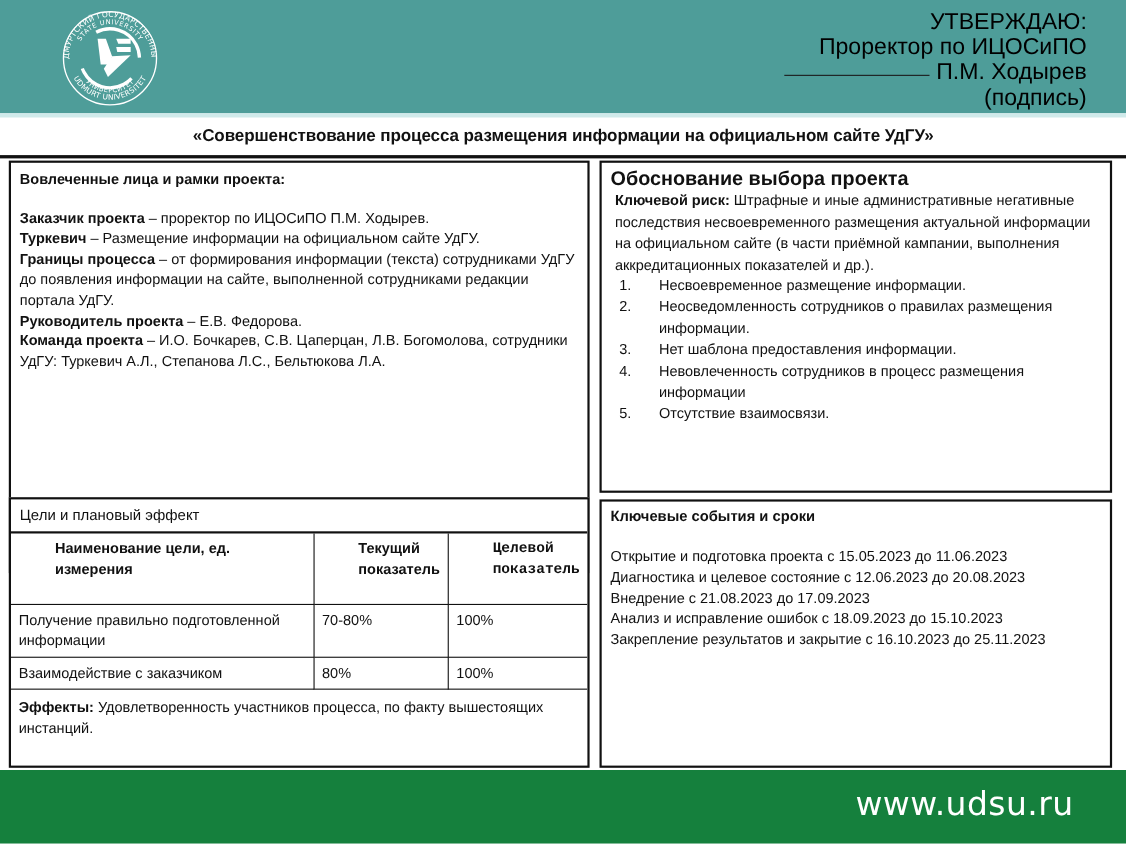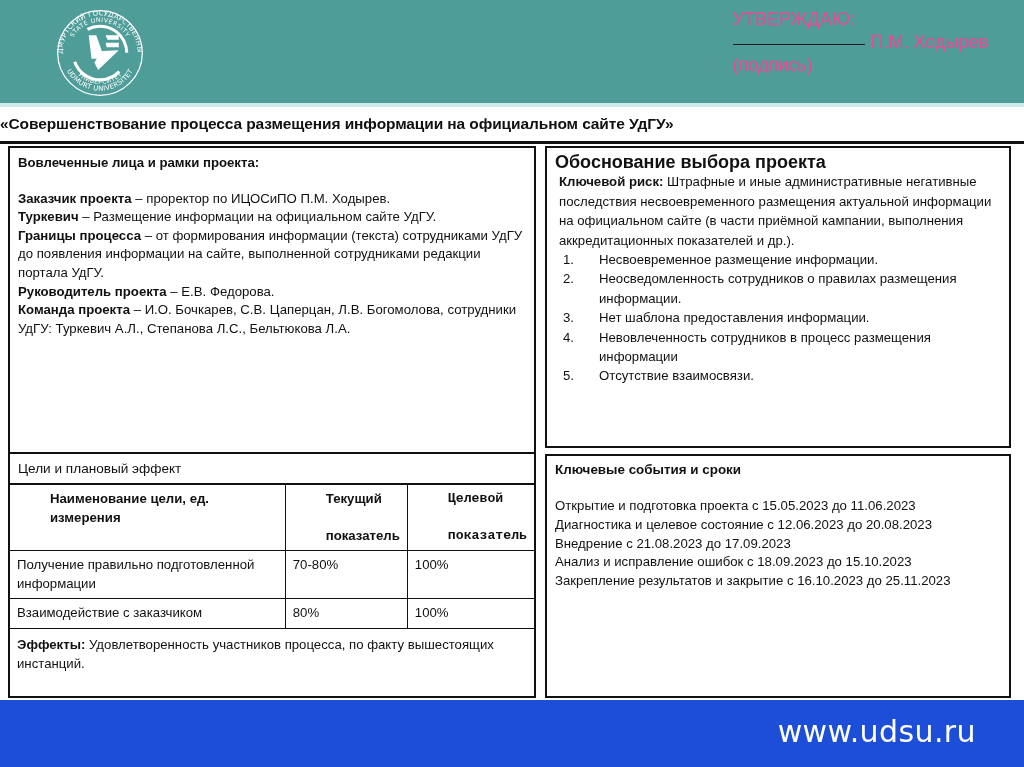--- a/index.html
+++ b/index.html
@@ -25,41 +25,41 @@
     position: absolute; left: 0; top: 103px;
     width: 1024px; height: 4px;
     background: #cfeaea;
   }
   .logo {
     position: absolute; left: 52px; top: 6px;
     width: 96px; height: 94px;
   }
   .approve-block {
     position: absolute; right: 36px; top: 8px;
-    text-align: left;
-    color: #ec4899;
-    font-size: 18px;
+    text-align: right;
+    color: #000000;
+    font-size: 21px;
     line-height: 23px;
     font-family: "Liberation Sans", sans-serif;
   }
   .approve-block .ln { white-space: nowrap; }
   .sig-rule {
     display: inline-block;
     border-bottom: 1.6px solid #1b1b1b;
     width: 132px; height: 0;
     vertical-align: 3px;
     margin-right: 6px;
   }
 
   
   .title-band {
     position: absolute; left: 0; top: 107px;
     width: 1024px; height: 34px;
     background: #ffffff;
-    display: flex; align-items: center; 
+    display: flex; align-items: center; justify-content: center;
   }
   .title-band .title-text {
     font-size: 15.5px;
     font-weight: bold;
     color: #111111;
     letter-spacing: -0.1px;
     white-space: nowrap;
   }
   .title-rule {
     position: absolute; left: 0; top: 141px;
@@ -137,21 +137,21 @@
     vertical-align: top;
     line-height: 18.5px;
   }
   table.goals tr td:last-child { border-right: none; }
   table.goals tr:first-child td { border-top: none; padding-left: 40px; }
   table.goals .hrow td {
     font-weight: bold;
     height: 64px;
     vertical-align: top;
   }
-  table.goals .hrow td .sub { display: block; margin-top: 18px; }
+  table.goals .hrow td .sub { display: block; }
   table.goals .c-name { width: 322px; }
   table.goals .c-cur  { width: 103px; }
   table.goals .c-tgt  { width: 98px; font-family: Liberation Mono, monospace; }
   table.goals .r2 td { height: 48px; }
   table.goals .r3 td { height: 29px; }
   table.goals .effects td {
     border-bottom: none;
     font-weight: normal;
     line-height: 19px;
     padding-top: 6px;
@@ -165,21 +165,21 @@
     color: #111111;
   }
   .ms .mhd { font-weight: bold; font-size: 13.4px; }
   .ms .mgap { height: 20px; }
   .ms .mline { line-height: 18.8px; }
 
   
   .footer {
     position: absolute; left: 0; top: 700px;
     width: 1024px; height: 67px;
-    background: #1d4ed8;
+    background: #15803d;
   }
   .footer .url {
     position: absolute; right: 48px; top: 14px;
     color: #ffffff;
     font-size: 30px;
     letter-spacing: 0.4px;
     font-family: "DejaVu Sans", sans-serif;
   }
 </style>
 </head>
@@ -216,20 +216,21 @@
         <polygon points="38,31 46,31 52,48 49,56 41,56"></polygon>
         <polygon points="53,31 70,31 70,36 58,36 56,31"></polygon>
         <polygon points="56,39 70,39 70,44 57,44"></polygon>
         <polygon points="52,48 70,47 48,68 44,60"></polygon>
       </g>
     </svg>
   </div>
 
   <div class="approve-block">
     <div class="ln">УТВЕРЖДАЮ:</div>
+    <div class="ln">Проректор по ИЦОСиПО</div>
     <div class="ln"><span class="sig-rule"></span><span>П.М. Ходырев</span></div>
     <div class="ln">(подпись)</div>
   </div>
 
   <div class="title-band">
     <div class="title-text">«Совершенствование процесса размещения информации на официальном сайте УдГУ»</div>
   </div>
   <div class="title-rule"></div>
 
   <div class="panel p-tl">

